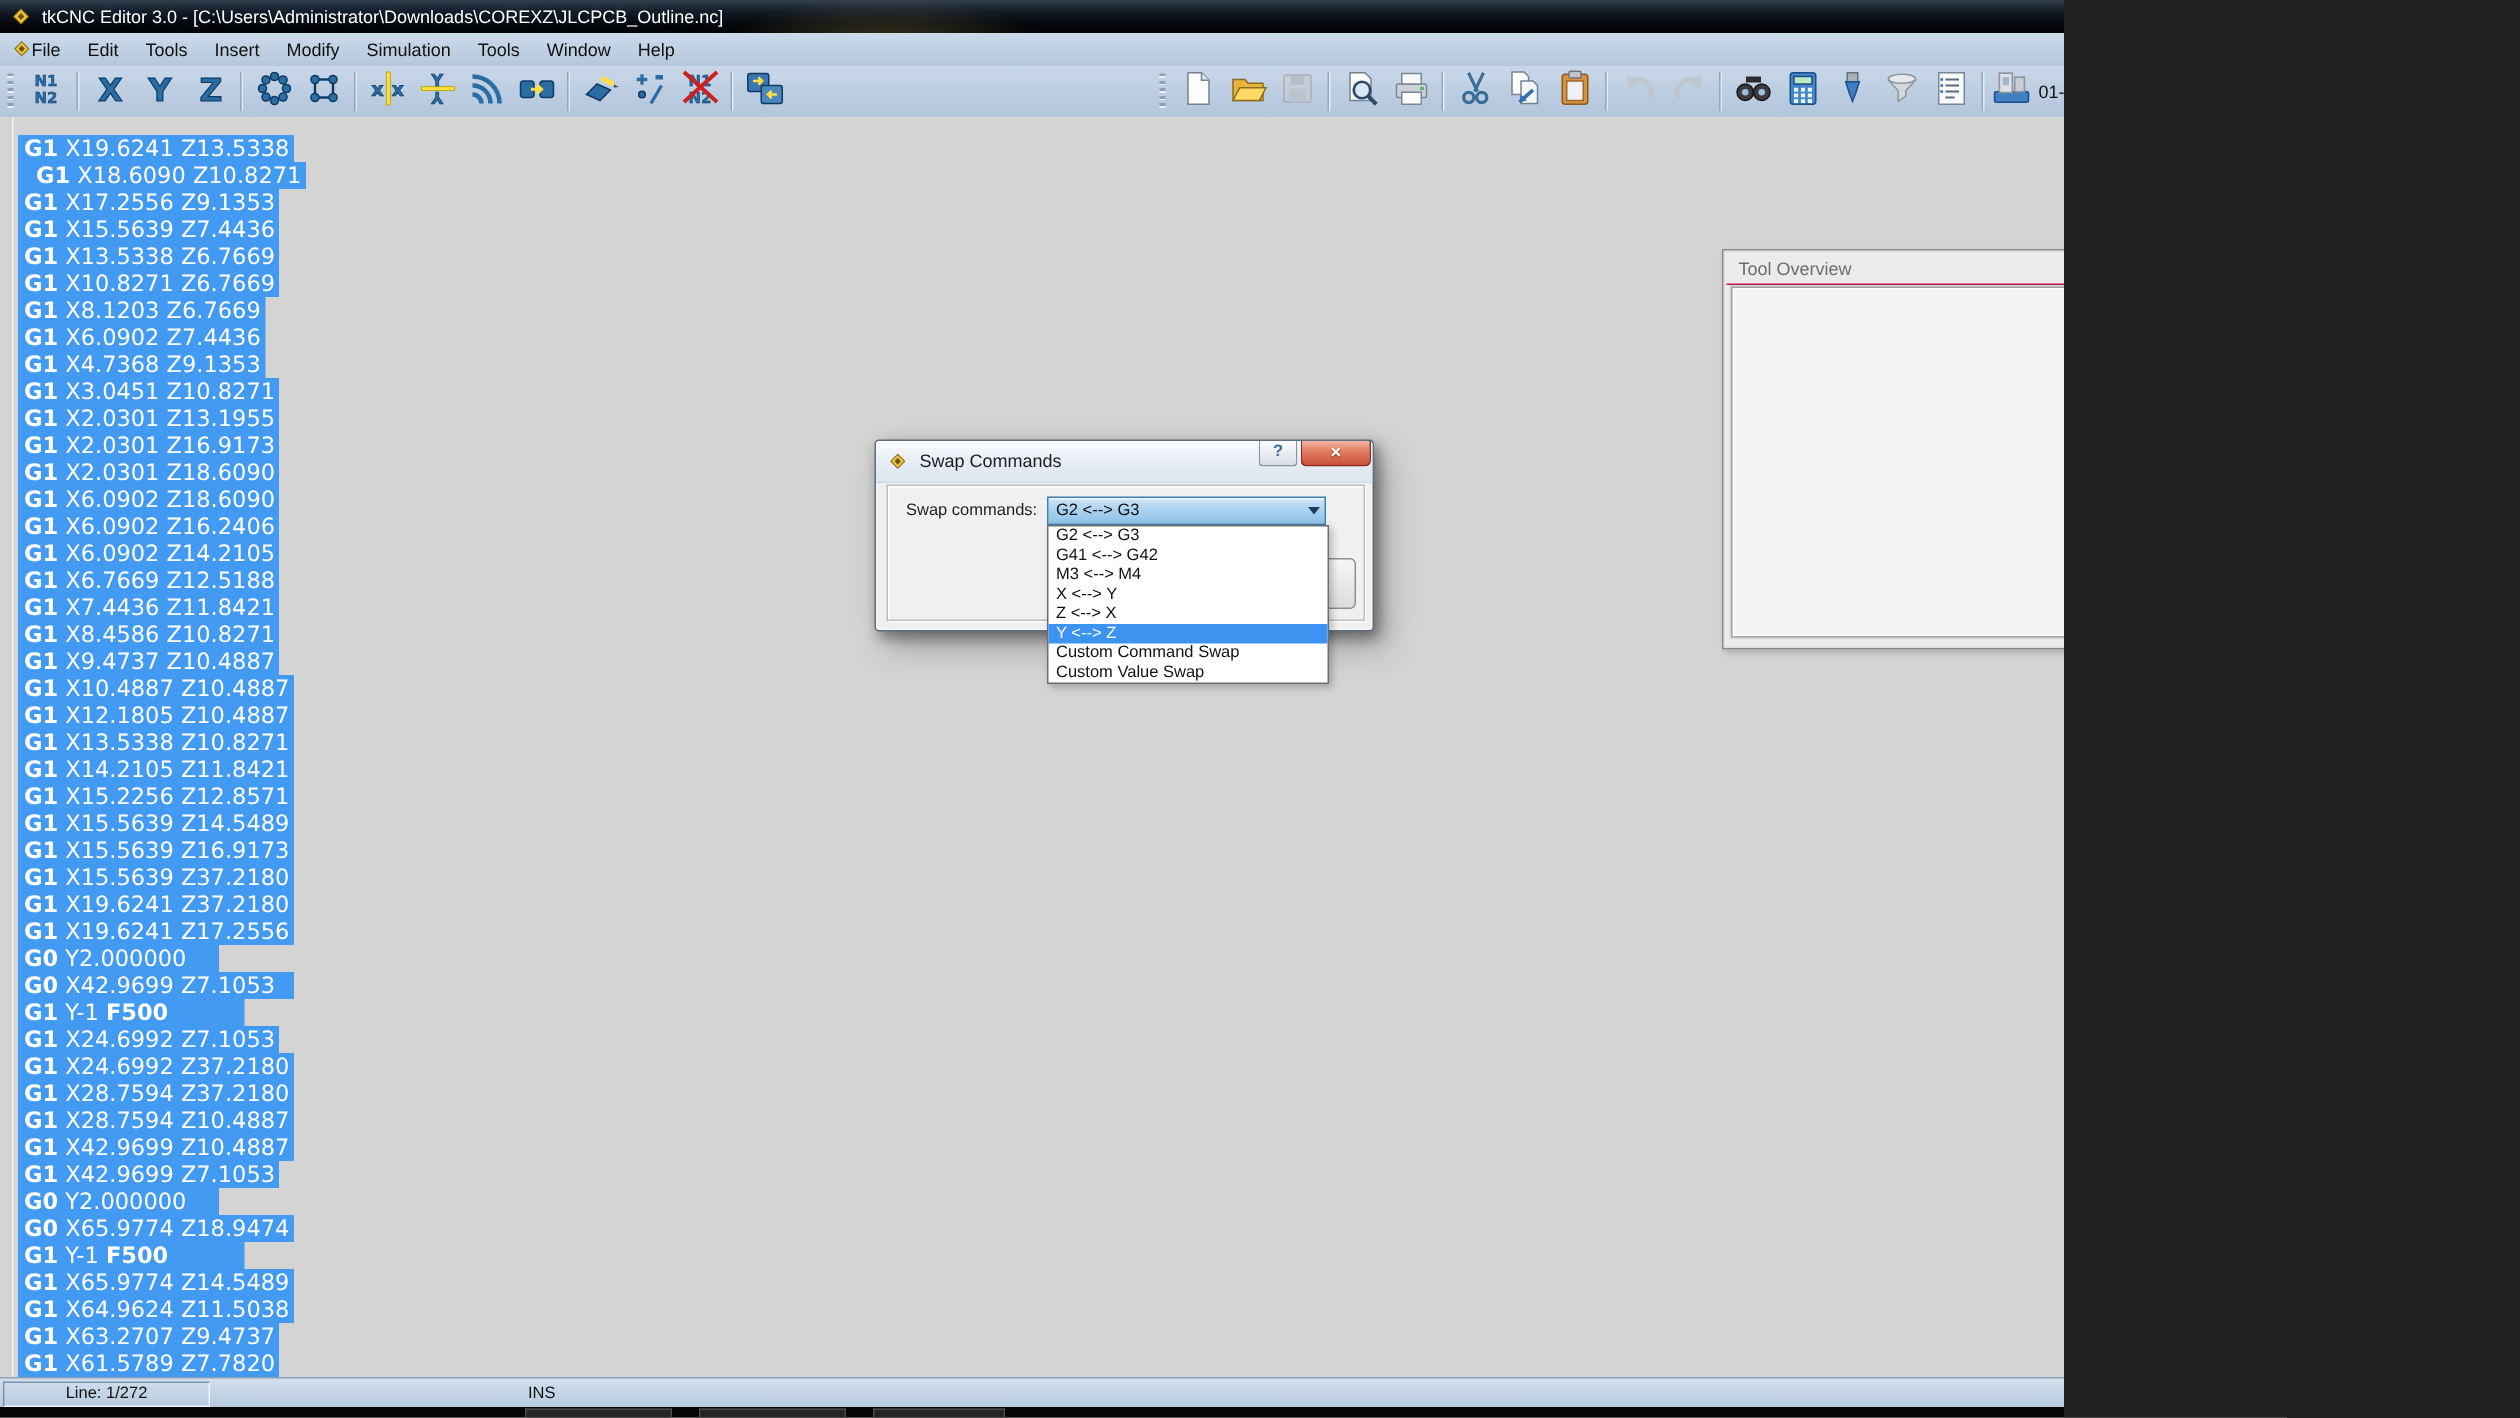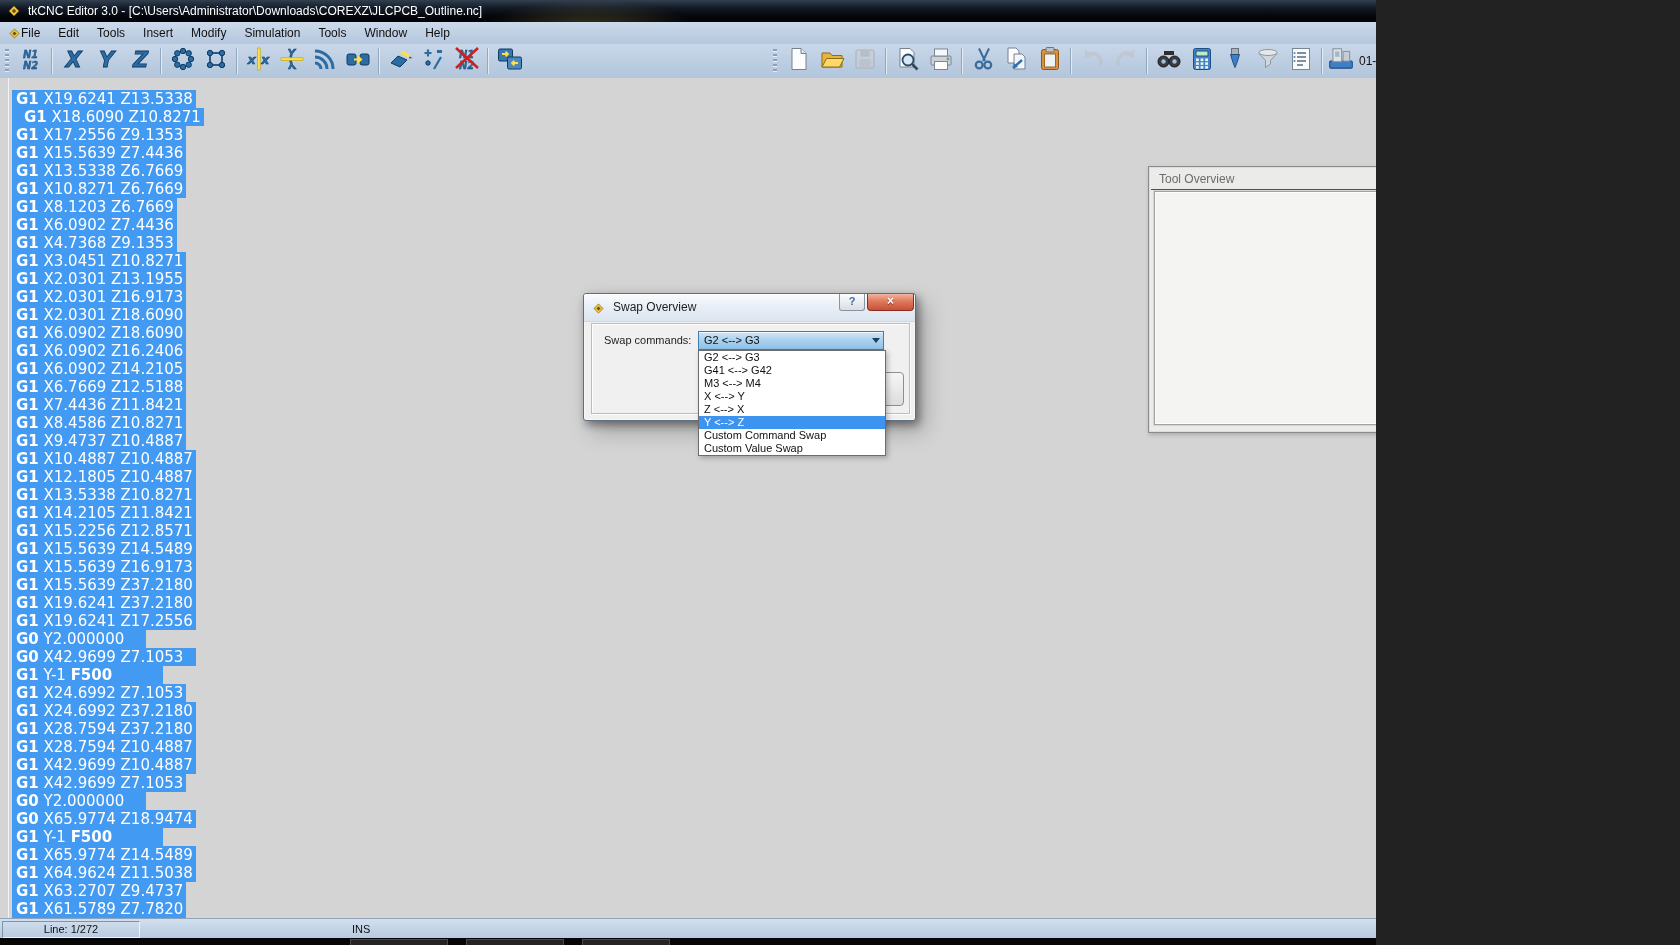--- a/index.html
+++ b/index.html
@@ -43,21 +43,21 @@
     border:1px solid #1d1d1d;border-bottom:none;border-left:none;}
   .mdi-close{font-size:13px;font-weight:bold;line-height:13px;}
 
   
   .toolbar{position:absolute;left:0;top:44px;width:1680px;height:34px;
     background:linear-gradient(180deg,#c9d7e9,#b2c5db);border-bottom:1px solid #8fa3ba;}
   .tb-group{position:absolute;top:0;height:34px;display:flex;align-items:center;}
   .tb-grip{width:4px;height:24px;margin:0 5px 0 3px;
     background:repeating-linear-gradient(180deg,#8ba0b8 0 2px,rgba(255,255,255,.7) 2px 3px,transparent 3px 5px);}
   .tb-sep{width:0;height:26px;border-left:1px solid #93a7bd;border-right:1px solid #e2ebf4;margin:0 4px;}
-  .tb-btn{width:33px;height:30px;display:flex;align-items:flex-start;justify-content:center;border-radius:2px;font-style:italic;}
+  .tb-btn{width:33px;height:30px;display:flex;align-items:flex-start;justify-content:center;border-radius:2px;}
   .tb-btn.disabled{opacity:.6;filter:grayscale(35%);}
   .machine-sel{display:flex;align-items:center;height:30px;}
   .machine-label{font-size:12px;color:#111;margin-left:4px;width:150px;}
   .combo-arrow{width:0;height:0;border:4px solid transparent;border-top:5px solid #30414f;margin:4px 10px 0 6px;}
 
   
   .editor{position:absolute;left:0;top:78px;width:1680px;height:840px;background:#d4d4d4;}
   .editor-edge{position:absolute;left:8px;top:0;width:1px;height:840px;background:#f2f2f2;}
   #gcode{position:absolute;left:12px;top:12px;}
   .gline{height:18px;white-space:pre;font-family:"DejaVu Sans",sans-serif;font-size:15px;line-height:18px;}
@@ -520,21 +520,21 @@
   </div>
 
   <div class="dialog">
     <div class="dlg-titlebar">
       <span class="dlg-icon" id="dialog-icon"><svg width="13" height="13" viewBox="0 0 26 26" xmlns="http://www.w3.org/2000/svg">
             <g transform="rotate(45 13 13)">
               <rect x="6.5" y="6.5" width="13" height="13" fill="#edc63d" stroke="#8a6a12" stroke-width="1.4"></rect>
               <rect x="10" y="10" width="6" height="6" fill="#6b5210"></rect>
             </g>
           </svg></span>
-      <span class="dlg-title">Swap Overview</span>
+      <span class="dlg-title">Swap Commands</span>
     </div>
     <div class="dlg-help">?</div>
     <div class="dlg-close">×</div>
     <div class="dlg-groove"></div>
     <span class="dlg-label">Swap commands:</span>
     <div class="dlg-okbtn"></div>
     <div class="dlg-combo">
       <span>G2 &lt;--&gt; G3</span>
       <span class="combo-drop"></span>
     </div>

